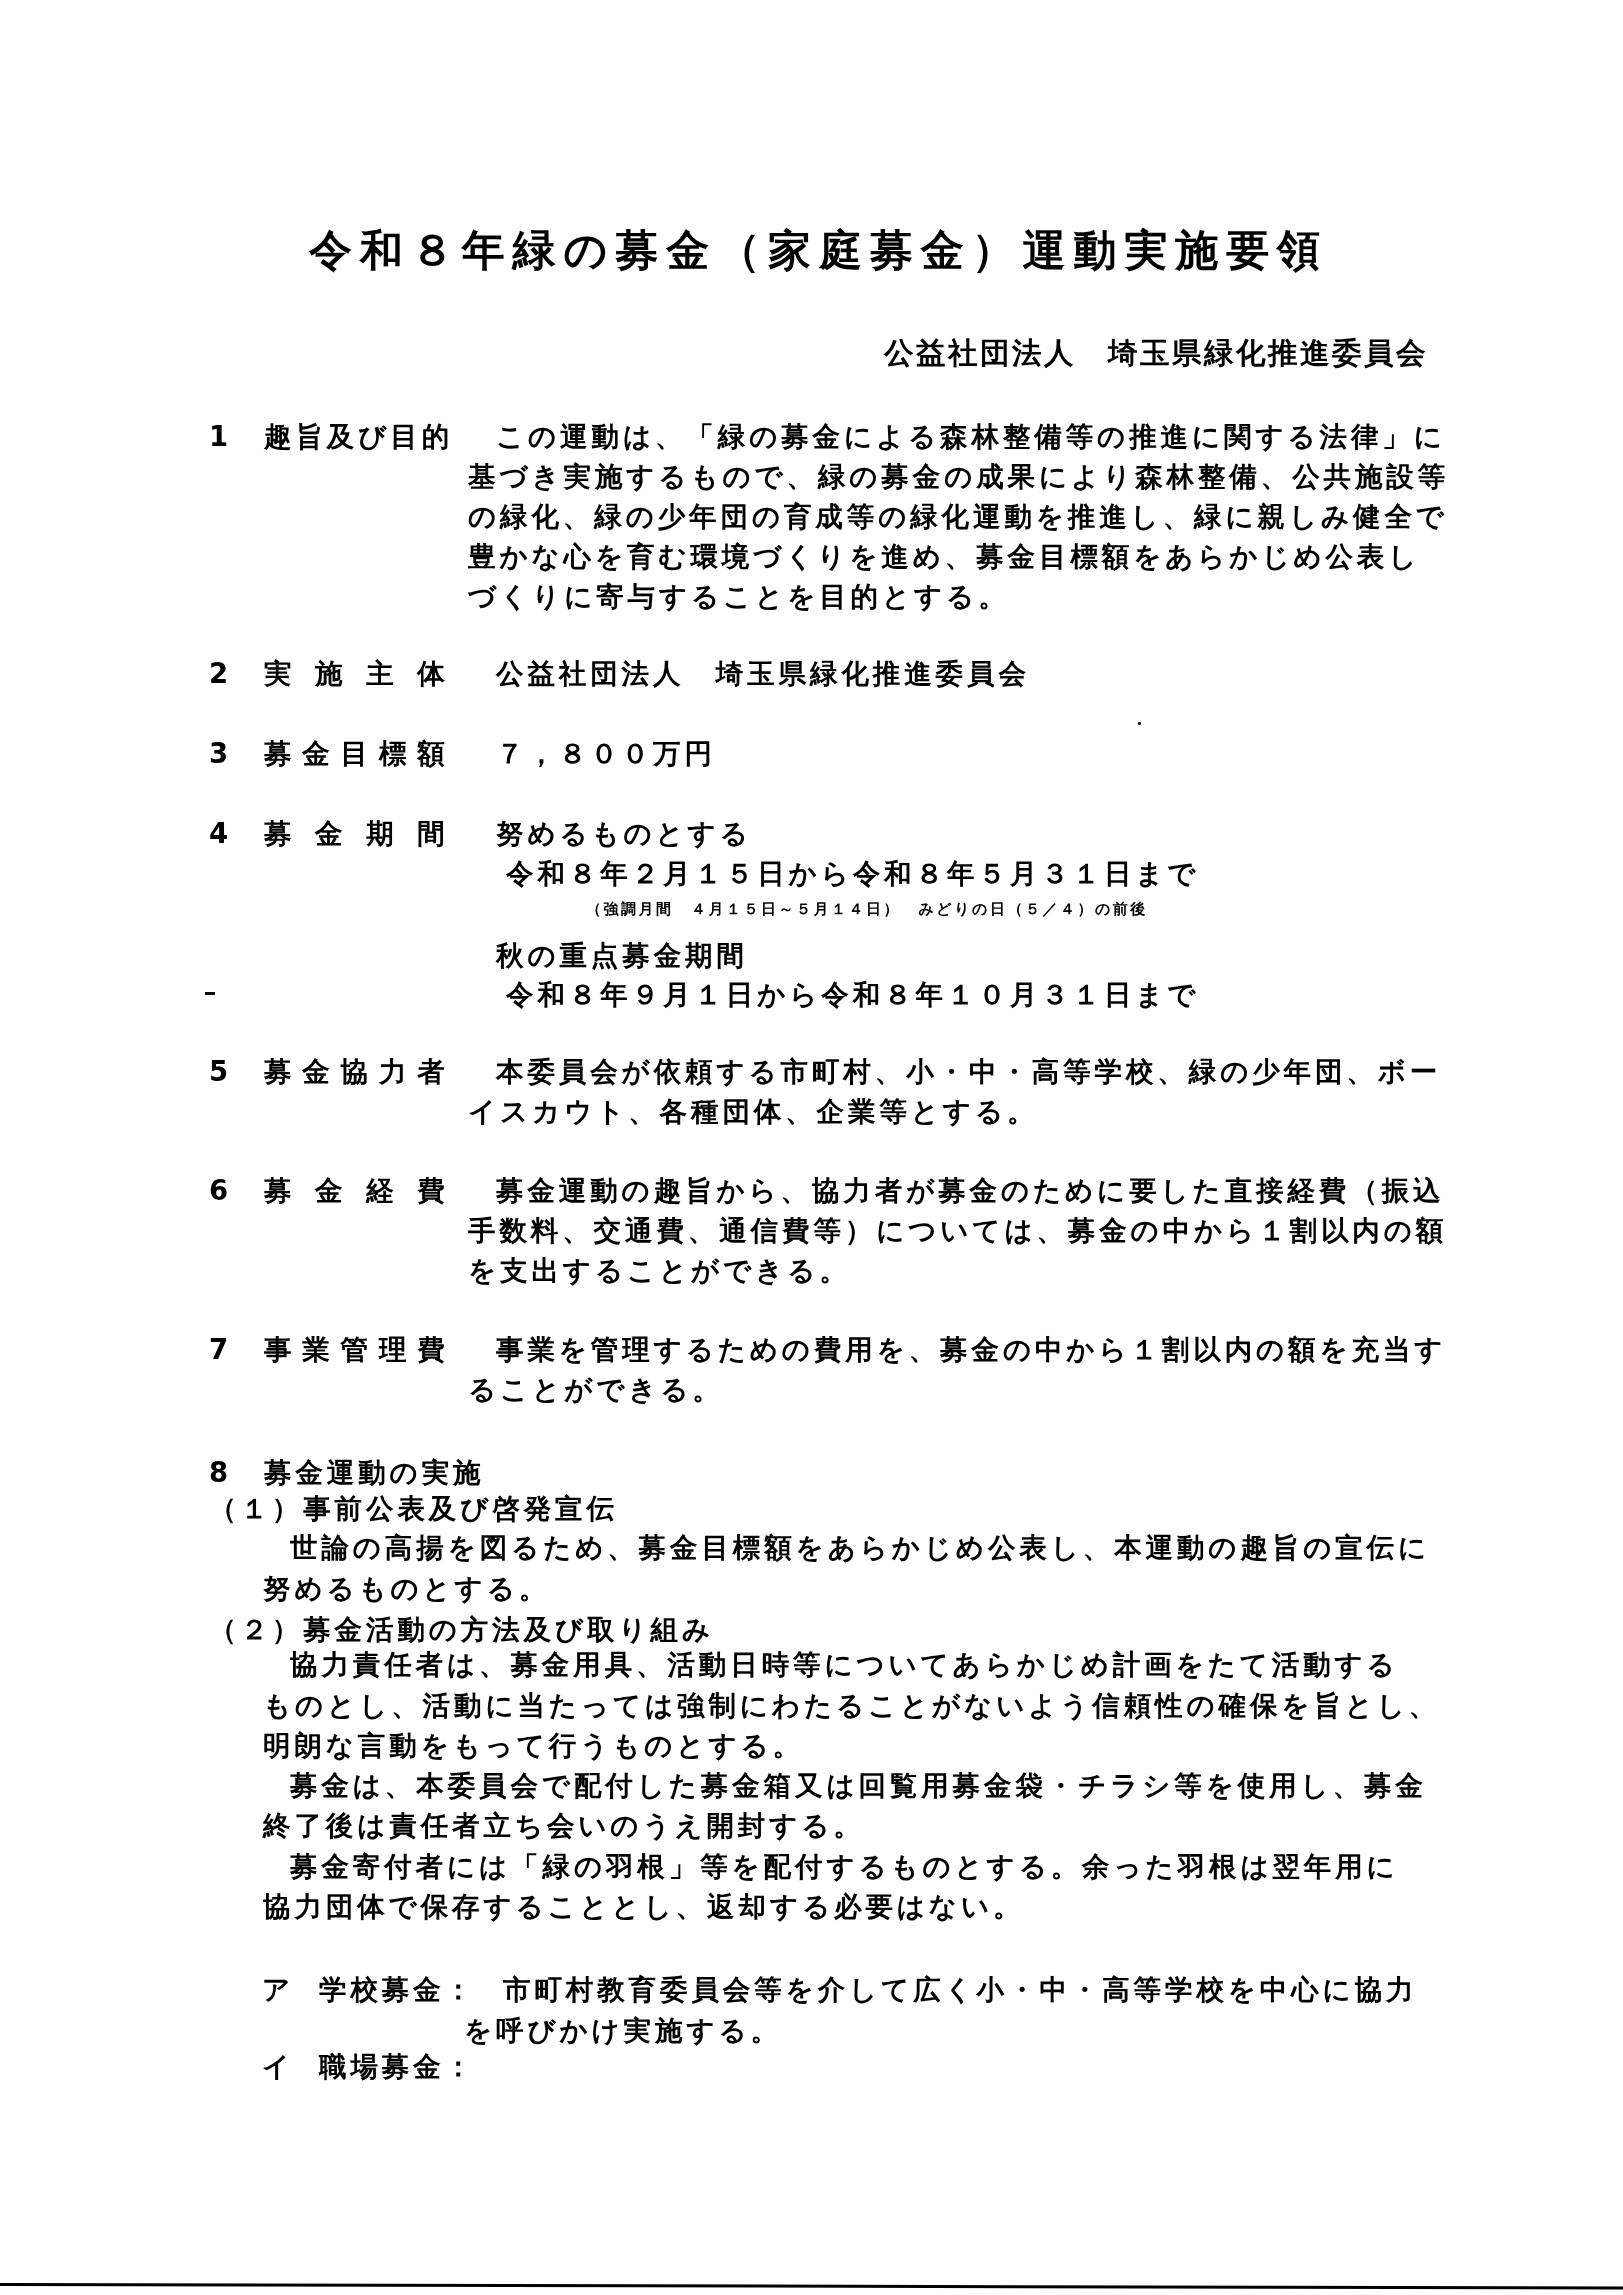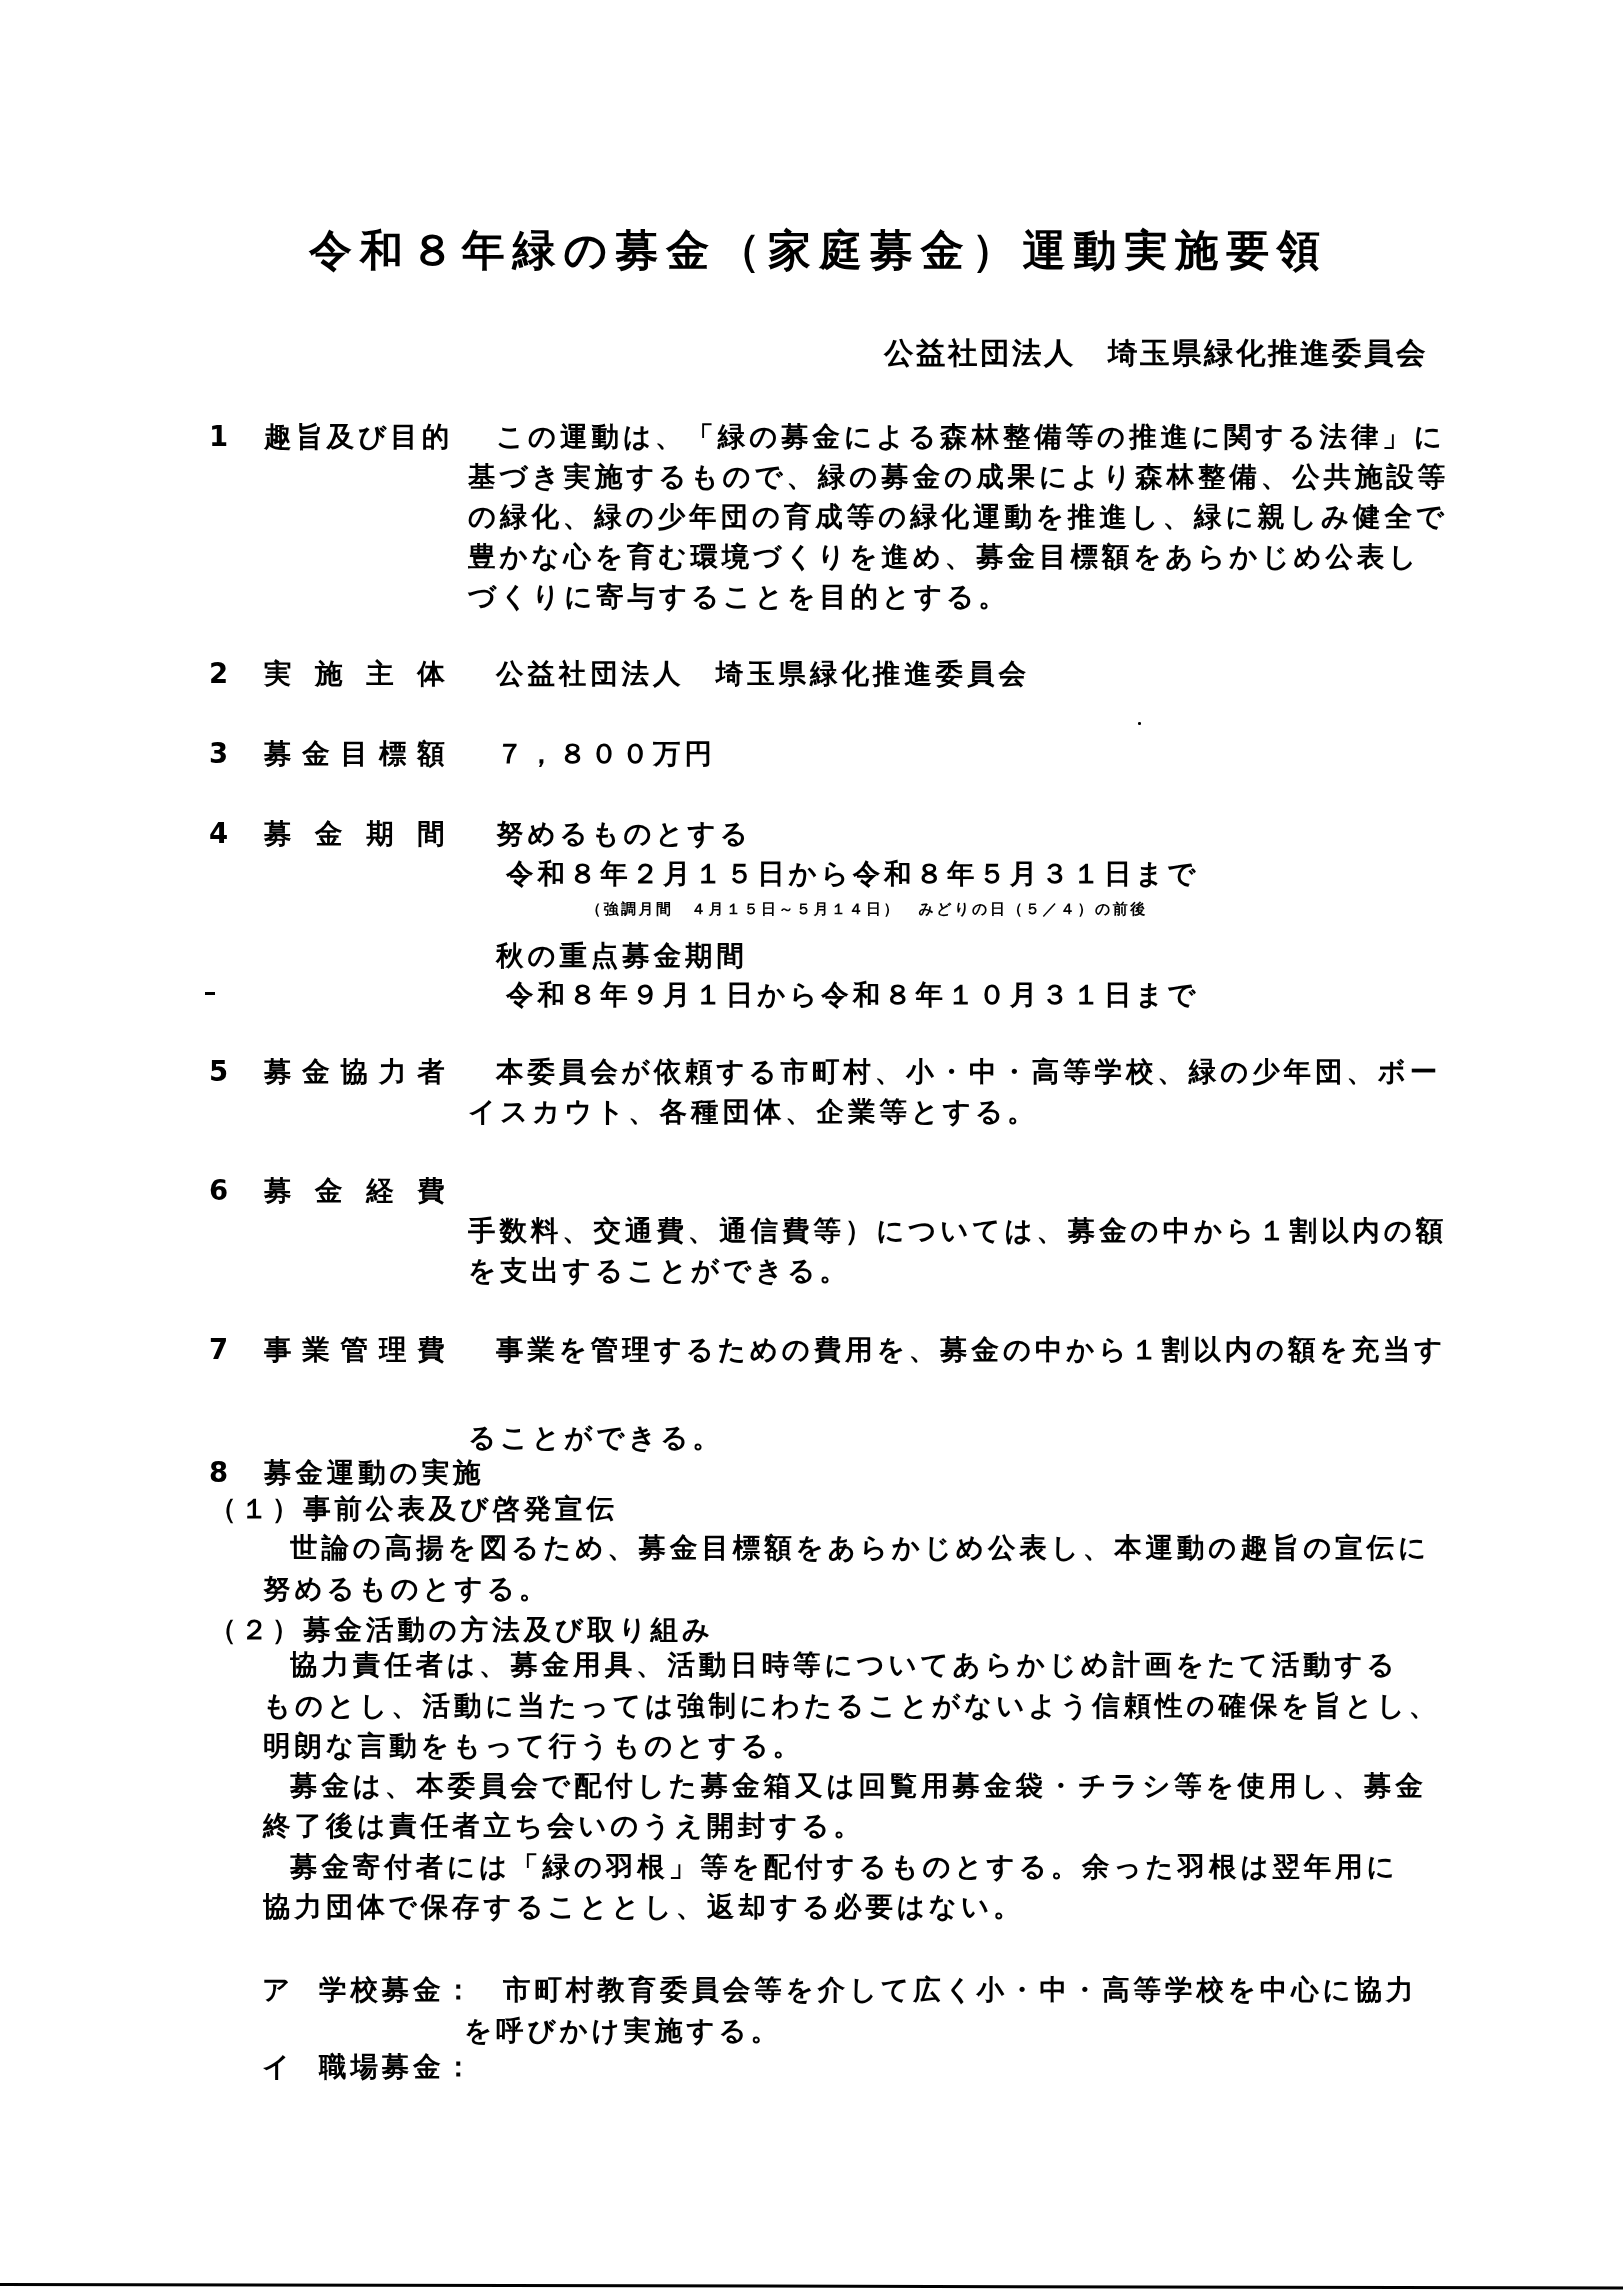--- a/index.html
+++ b/index.html
@@ -82,30 +82,31 @@
 <div class="row" style="top:1058px">
   <span class="t body-txt num">5</span>
   <span class="t body-txt label lab5">募金協力者</span>
   <span class="t body-txt content">本委員会が依頼する市町村、小・中・高等学校、緑の少年団、ボー</span>
 </div>
 <div class="t body-txt cont" style="top:1098px">イスカウト、各種団体、企業等とする。</div>
 
 <div class="row" style="top:1177px">
   <span class="t body-txt num">6</span>
   <span class="t body-txt label lab4">募金経費</span>
+  <span class="t body-txt content">募金運動の趣旨から、協力者が募金のために要した直接経費（振込</span>
 </div>
 <div class="t body-txt cont" style="top:1217px">手数料、交通費、通信費等）については、募金の中から１割以内の額</div>
 <div class="t body-txt cont" style="top:1257px">を支出することができる。</div>
 
 <div class="row" style="top:1336px">
   <span class="t body-txt num">7</span>
   <span class="t body-txt label lab5">事業管理費</span>
   <span class="t body-txt content">事業を管理するための費用を、募金の中から１割以内の額を充当す</span>
 </div>
-<div class="t body-txt cont" style="top:1424px">ることができる。</div>
+<div class="t body-txt cont" style="top:1376px">ることができる。</div>
 
 <div class="row" style="top:1459px">
   <span class="t body-txt num">8</span>
   <span class="t body-txt h8">募金運動の実施</span>
 </div>
 <div class="t body-txt sub" style="top:1495px">（１）事前公表及び啓発宣伝</div>
 <div class="t body-txt par" style="top:1534px">世論の高揚を図るため、募金目標額をあらかじめ公表し、本運動の趣旨の宣伝に</div>
 <div class="t body-txt flush" style="top:1575px">努めるものとする。</div>
 <div class="t body-txt sub" style="top:1616px">（２）募金活動の方法及び取り組み</div>
 <div class="t body-txt par" style="top:1651px">協力責任者は、募金用具、活動日時等についてあらかじめ計画をたて活動する</div>

